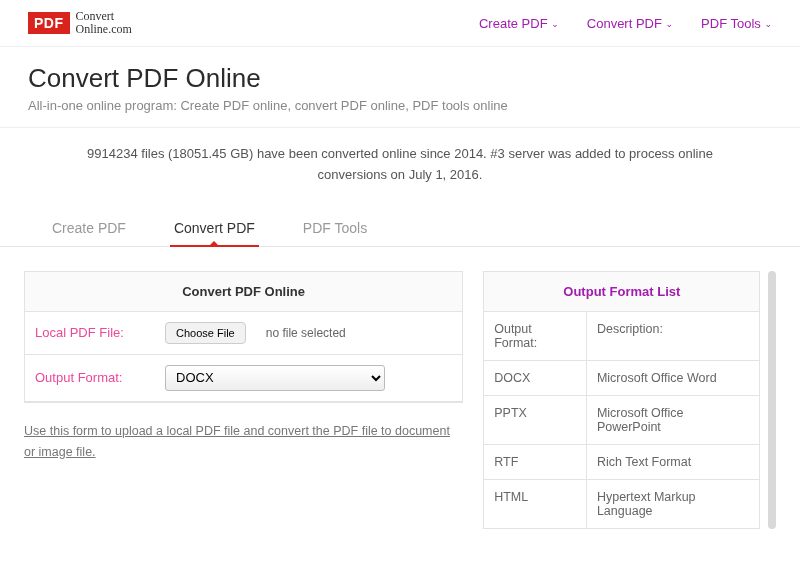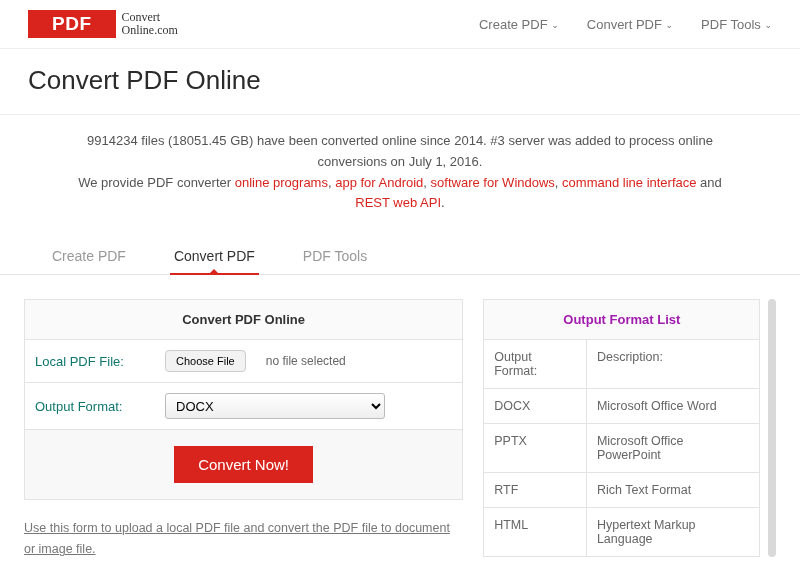--- a/index.html
+++ b/index.html
@@ -1,22 +1,22 @@
 <!DOCTYPE html>
 <html><head>
 <meta charset="utf-8">
 <style>
   * { box-sizing: border-box; margin: 0; padding: 0; }
   body { font-family: Arial, Helvetica, sans-serif; font-size: 13px; color: #555; background: #fff; }
   .topbar { display: flex; justify-content: space-between; align-items: center; padding: 10px 28px 10px 28px; border-bottom: 1px solid #eee; }
   .logo { display: flex; align-items: center; gap: 6px; }
-  .logo-badge { background: #d9241d; color: #fff; font-weight: bold; font-size: 19px; padding: 3px 24px; letter-spacing: 0.5px; }
+  .logo-badge { background: #d9241d; color: #fff; font-weight: bold; font-size: 14px; padding: 3px 6px; letter-spacing: 0.5px; }
   .logo-text { font-family: Liberation Serif, serif; font-size: 12px; color: #333; line-height: 1.1; }
   .topnav { display: flex; gap: 28px; }
-  .topnav a { color: #737373; font-size: 13px; text-decoration: none; }
+  .topnav a { color: #a21caf; font-size: 13px; text-decoration: none; }
   .caret { font-size: 9px; position: relative; top: -1px; }
   .titleblock { padding: 16px 28px 14px 28px; border-bottom: 1px solid #eee; }
   .titleblock h1 { font-size: 26px; font-weight: normal; color: #2b2b2b; margin-bottom: 4px; }
   .titleblock p { color: #888; font-size: 13px; }
   .stats { text-align: center; padding: 16px 60px 10px; font-size: 13px; color: #555; line-height: 1.6; }
   .stats a { color: #d9241d; text-decoration: none; }
   .tabs { display: flex; gap: 40px; padding: 10px 48px 0 48px; border-bottom: 1px solid #e6e6e6; margin-top: 6px; }
   .tab { color: #999; font-size: 14px; padding: 8px 4px 10px 4px; cursor: pointer; position: relative; }
   .tab.active { color: #333; }
   .tab.active::after {
@@ -25,21 +25,21 @@
   }
   .tab.active::before {
     content: ""; position: absolute; left: 0; right: 0; bottom: -1px; height: 2px; background: #d9241d;
   }
   .main { display: flex; padding: 24px 24px; gap: 20px; align-items: flex-start; }
   .left { flex: 1.35; }
   .right { flex: 0.9; display:flex; gap:8px; }
   .panel { border: 1px solid #e3e3e3; background: #fff; }
   .panel-header { text-align: center; font-weight: bold; color: #333; padding: 12px; border-bottom: 1px solid #e3e3e3; background: #fafafa; }
   .form-row { display: flex; align-items: center; border-bottom: 1px solid #e3e3e3; }
-  .form-label { width: 130px; padding: 12px 10px; color: #0f766e; font-size: 13px; }
+  .form-label { width: 130px; padding: 12px 10px; color: #ec4899; font-size: 13px; }
   .form-value { flex: 1; padding: 10px 10px; display:flex; align-items:center; gap:20px; }
   .choose-btn { background: #f2f2f2; border: 1px solid #ccc; border-radius: 4px; font-size: 11px; padding: 4px 10px; cursor: pointer; }
   .nofile { color: #666; font-size: 12px; }
   .select { width: 220px; height: 26px; font-size: 13px; border: 1px solid #bbb; background: linear-gradient(#fff,#eee); padding: 2px 6px; border-radius:3px;}
   .convert-row { text-align: center; padding: 16px; background: #f8f8f8; }
   .convert-btn { background: #d9241d; color: #fff; border: none; font-size: 15px; padding: 10px 24px; cursor: pointer; }
   .instructions { margin-top: 18px; color: #777; font-size: 12.5px; line-height: 1.7; }
   .instructions p { margin-bottom: 12px; text-decoration: underline; }
   table.out { width: 100%; border-collapse: collapse; }
   table.out th { text-align:center; font-weight: bold; color:#a21caf; padding:12px; border:1px solid #e3e3e3; background:#fafafa;}
@@ -60,27 +60,25 @@
   </div>
   <div class="topnav">
     <a href="#"><span>Create PDF</span> <span class="caret">⌄</span></a>
     <a href="#"><span>Convert PDF</span> <span class="caret">⌄</span></a>
     <a href="#"><span>PDF Tools</span> <span class="caret">⌄</span></a>
   </div>
 </div>
 
 <div class="titleblock">
   <h1>Convert PDF Online</h1>
+  <p>All-in-one online program: Create PDF online, convert PDF online, PDF tools online</p>
 </div>
 
 <div class="stats">
   <div>9914234 files (18051.45 GB) have been converted online since 2014. #3 server was added to process online conversions on July 1, 2016.</div>
-  <div>
-    <span>We provide PDF converter </span><a href="#">online programs</a><span>, </span><a href="#">app for Android</a><span>, </span><a href="#">software for Windows</a><span>, </span><a href="#">command line interface</a><span> and </span><a href="#">REST web API</a><span>.</span>
-  </div>
 </div>
 
 <div class="tabs">
   <div class="tab">Create PDF</div>
   <div class="tab active">Convert PDF</div>
   <div class="tab">PDF Tools</div>
 </div>
 
 <div class="main">
   <div class="left">
@@ -93,23 +91,20 @@
           <span class="nofile">no file selected</span>
         </div>
       </div>
       <div class="form-row">
         <div class="form-label">Output Format:</div>
         <div class="form-value">
           <select class="select">
             <option>DOCX</option>
           </select>
         </div>
-      </div>
-      <div class="convert-row">
-        <button class="convert-btn">Convert Now!</button>
       </div>
     </div>
 
     <div class="instructions">
       <p>Use this form to upload a local PDF file and convert the PDF file to document or image file.</p>
 
     </div>
   </div>
 
   <div class="right">

